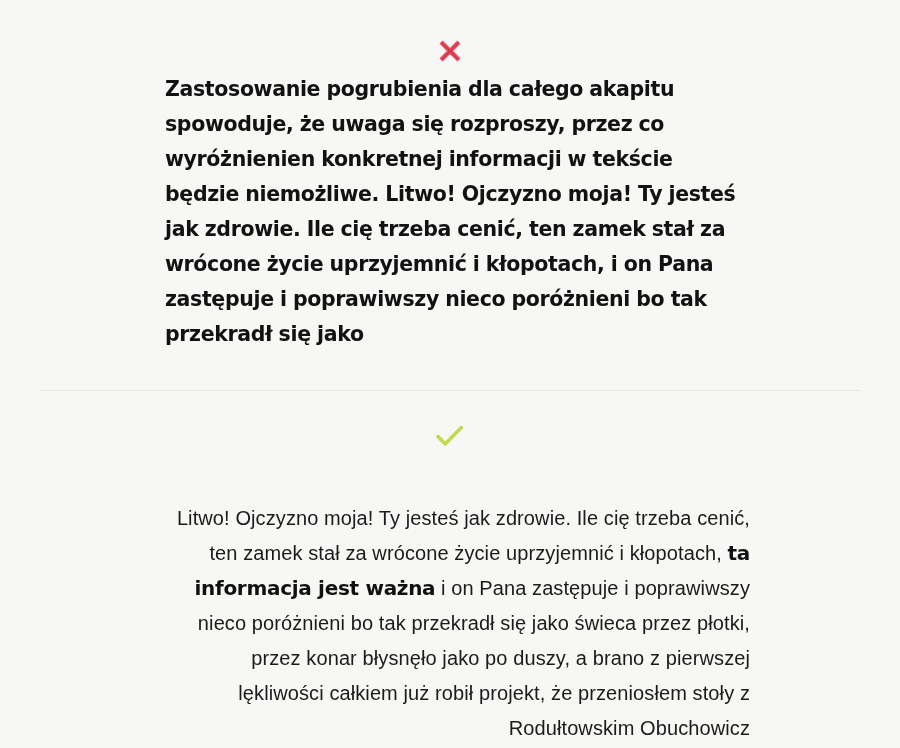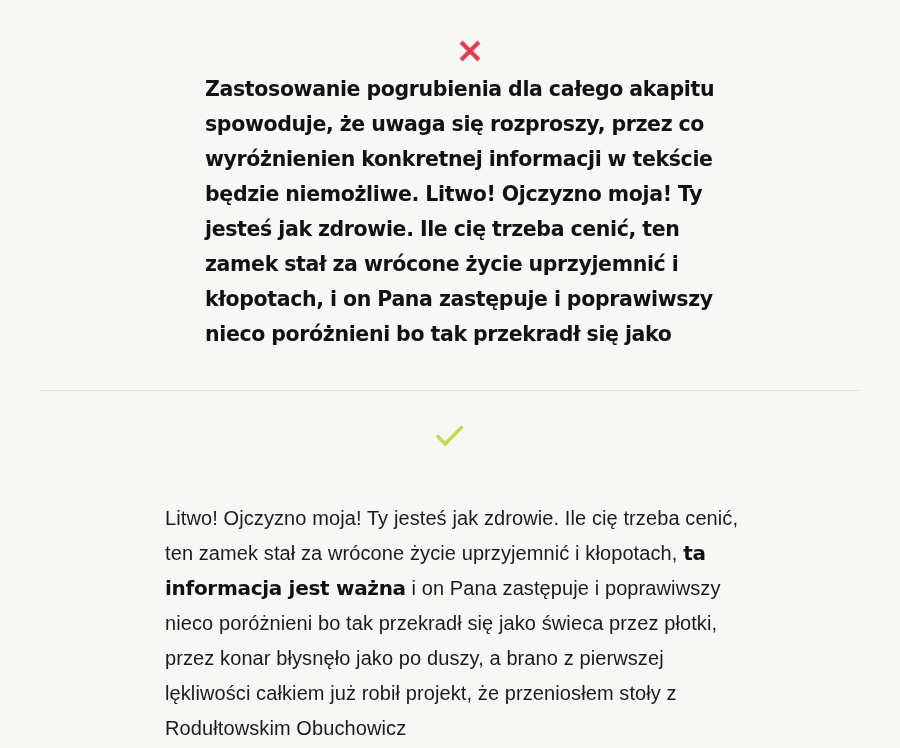--- a/index.html
+++ b/index.html
@@ -22,21 +22,20 @@
     box-sizing: border-box;
   }
 
   
   .section {
     position: relative;
   }
 
   .section-bad {
     padding-top: 30px;
-    padding-left: 40px;
   }
 
   .section-good {
     padding-top: 24px;
   }
 
   
   .icon-row {
     display: flex;
     justify-content: center;
@@ -71,20 +70,21 @@
     word-spacing: -0.5px;
   }
 
   .para-good {
     font-family: "Liberation Sans", sans-serif;
     font-weight: 400;
     font-size: 20px;
     line-height: 35px;
     letter-spacing: 0.1px;
     color: #1b1b1b;
+    text-align: right;
   }
 
   .para-good .emph {
     font-family: "DejaVu Sans", sans-serif;
     font-weight: 700;
     letter-spacing: -0.3px;
     color: #111111;
   }
 
   

